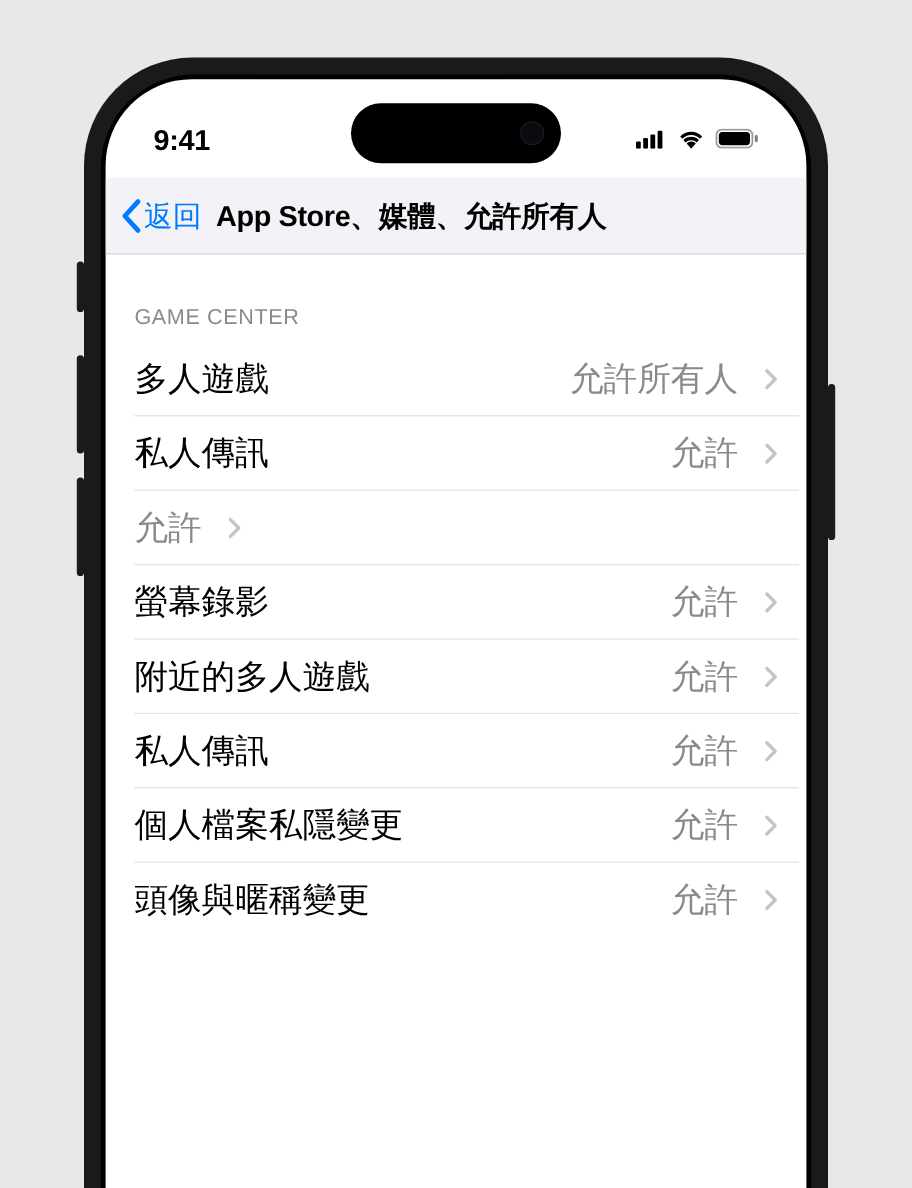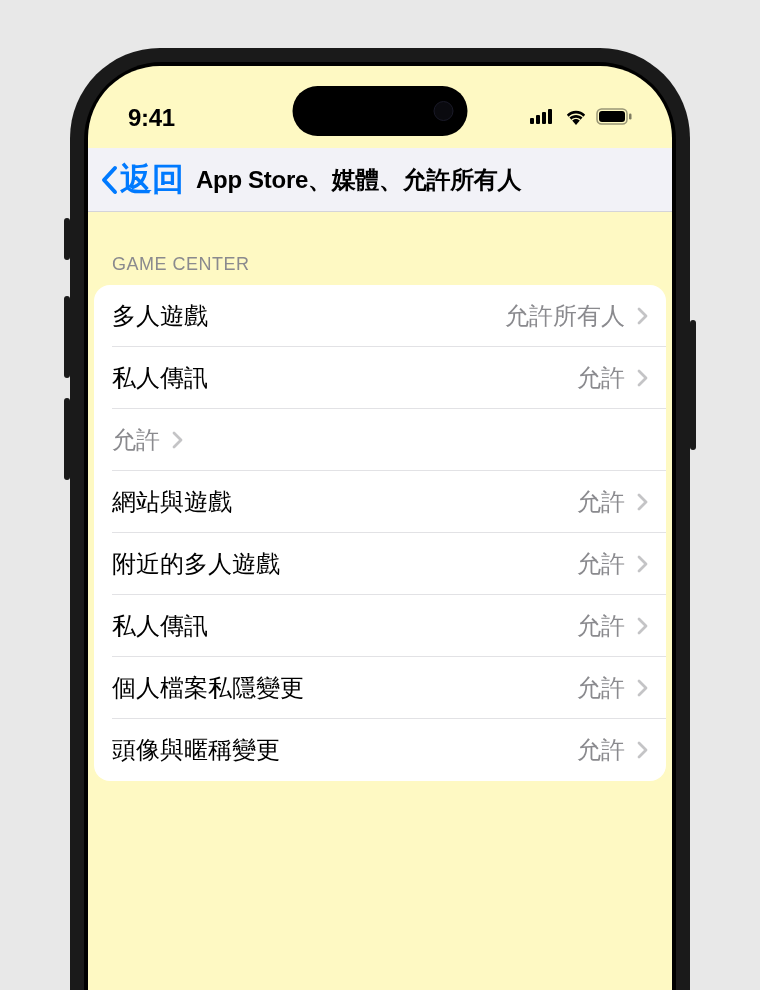--- a/index.html
+++ b/index.html
@@ -41,21 +41,21 @@
       background: #1a1a1a;
       border-radius: 4px;
     }
     .btn-left-1 { left: -6px; top: 170px; width: 6px; height: 42px; }
     .btn-left-2 { left: -6px; top: 248px; width: 6px; height: 82px; }
     .btn-left-3 { left: -6px; top: 350px; width: 6px; height: 82px; }
     .btn-right { right: -6px; top: 272px; width: 6px; height: 130px; }
     .screen {
       width: 100%;
       height: 100%;
-      background: #fef9c3;
+      background: #ffffff;
       border-radius: 72px 72px 0 0;
       position: relative;
       overflow: hidden;
     }
     .dynamic-island {
       position: absolute;
       top: 20px;
       left: 50%;
       transform: translateX(-50%);
       width: 175px;
@@ -107,22 +107,22 @@
       display: flex;
       align-items: center;
       gap: 2px;
       color: #007aff;
       cursor: pointer;
     }
     .back-chevron svg {
       display: block;
     }
     .back-label {
-      font-size: 32px;
-      font-weight: 700;
+      font-size: 24px;
+      font-weight: 400;
     }
     .nav-title {
       font-size: 24px;
       font-weight: 600;
       color: #000;
       margin-left: 8px;
       letter-spacing: -0.3px;
     }
     .content {
       padding: 0 6px;
@@ -151,28 +151,28 @@
       content: "";
       position: absolute;
       bottom: 0;
       left: 18px;
       right: 0;
       height: 1px;
       background: #e2e2e5;
     }
     .row-label {
       flex: 1;
-      font-size: 24px;
+      font-size: 28px;
       color: #000;
       font-weight: 400;
     }
     .row-value {
-      font-size: 24px;
+      font-size: 28px;
       color: #8a8a8e;
-      margin-right: 12px;
+      margin-right: 22px;
     }
     .chevron-icon svg {
       display: block;
     }
   </style>
 </head>
 <body>
 
 <div class="phone-frame">
   <div class="phone-side-button btn-left-1"></div>
@@ -253,21 +253,21 @@
           <div class="settings-row">
             <div class="row-value">允許</div>
             <span class="chevron-icon">
               <svg width="11" height="18" viewBox="0 0 11 18">
                   <polyline points="2,2 9,9 2,16" fill="none" stroke="#c4c4c6" stroke-width="2.8" stroke-linecap="round" stroke-linejoin="round"></polyline>
                 </svg>
             </span>
           </div>
 
           <div class="settings-row">
-            <div class="row-label">網站與遊戲</div>
+            <div class="row-label">螢幕錄影</div>
             <div class="row-value">允許</div>
             <span class="chevron-icon">
               <svg width="11" height="18" viewBox="0 0 11 18">
                   <polyline points="2,2 9,9 2,16" fill="none" stroke="#c4c4c6" stroke-width="2.8" stroke-linecap="round" stroke-linejoin="round"></polyline>
                 </svg>
             </span>
           </div>
 
           <div class="settings-row">
             <div class="row-label">附近的多人遊戲</div>

